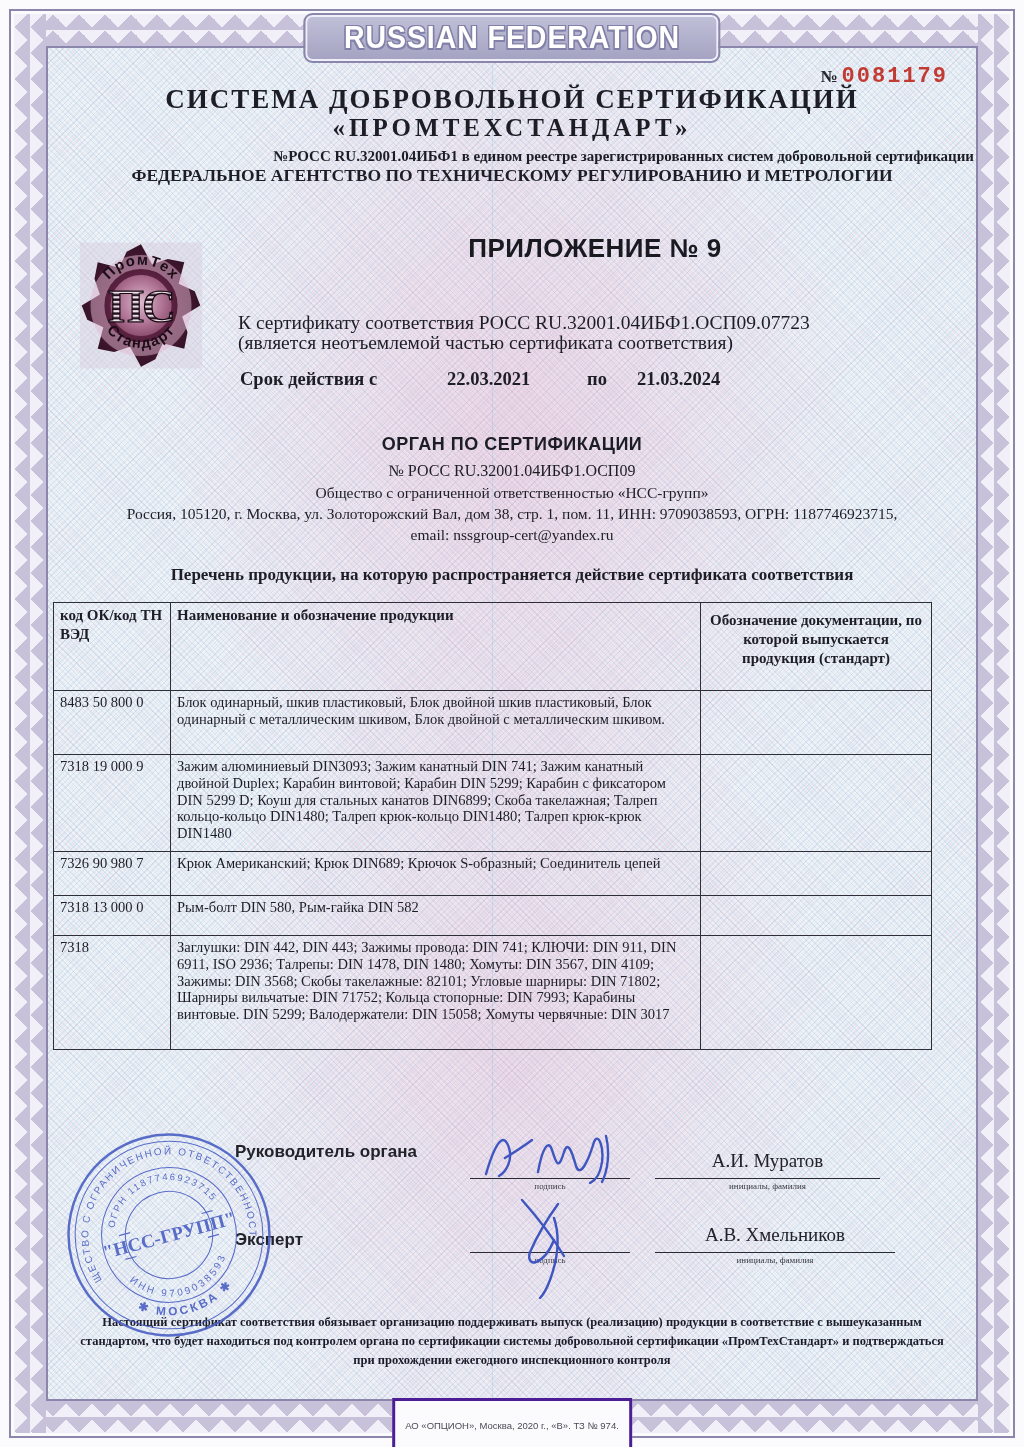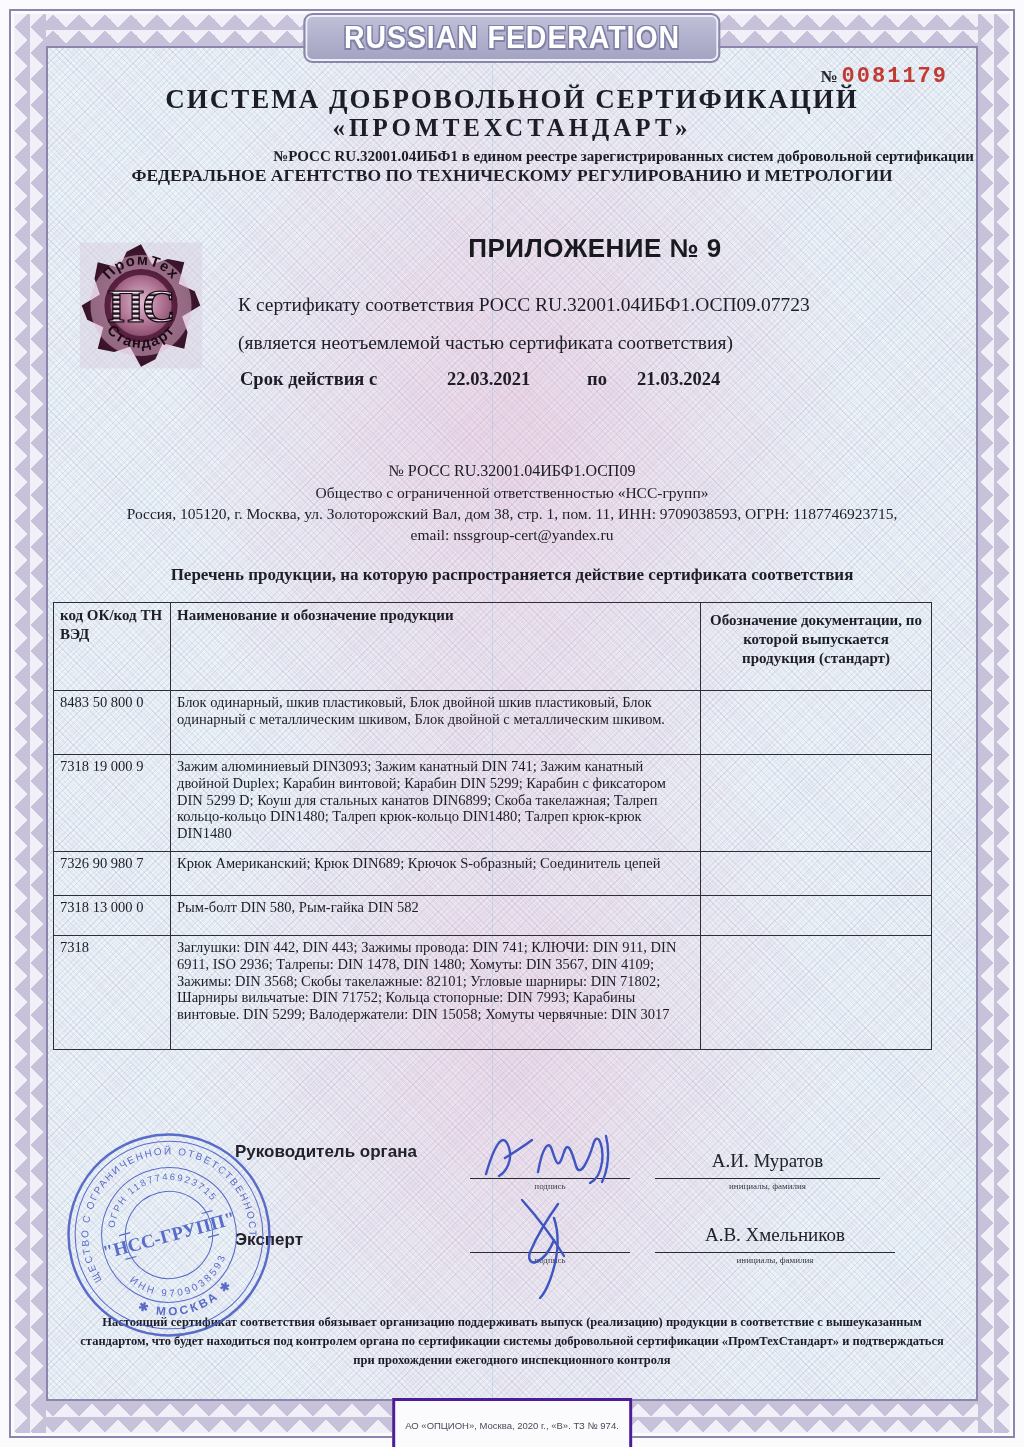--- a/index.html
+++ b/index.html
@@ -49,21 +49,21 @@
   .cert-no{top:64px;right:76px;white-space:nowrap;}
   .cert-no .nsign{font-size:17px;font-weight:bold;color:#26262e;}
   .cert-no .digits{font-family:"Liberation Mono",monospace;font-weight:bold;font-size:22px;letter-spacing:2px;color:#c23b33;}
   .title1{top:84px;font-weight:bold;font-size:27px;letter-spacing:2px;}
   .title2{top:114px;font-weight:bold;font-size:25px;letter-spacing:4px;}
   .registry{top:148px;font-weight:bold;font-size:15px;text-align:right;}
   .agency{top:165px;font-weight:bold;font-size:17.5px;}
   
   .app-title{left:370px;top:233px;width:450px;text-align:center;font-family:"Liberation Sans",sans-serif;
     font-weight:bold;font-size:26px;letter-spacing:.5px;color:#191920;}
-  .app-line1{left:238px;top:294px;font-size:19.5px;}
+  .app-line1{left:238px;top:312px;font-size:19.5px;}
   .app-line2{left:238px;top:332px;font-size:19.5px;}
   .val-label{left:240px;top:369px;font-size:18.5px;font-weight:bold;}
   .val-from{left:447px;top:369px;font-size:18.5px;font-weight:bold;}
   .val-po{left:587px;top:369px;font-size:18.5px;font-weight:bold;}
   .val-to{left:637px;top:369px;font-size:18.5px;font-weight:bold;}
   
   .org-heading{top:434px;font-family:"Liberation Sans",sans-serif;font-weight:bold;font-size:18px;letter-spacing:.5px;}
   .org-number{top:462px;font-size:16px;}
   .org-name{top:484px;font-size:15.5px;}
   .org-address{top:505px;font-size:15.5px;}
@@ -159,20 +159,21 @@
   </svg>
 
   <div class="abs app-title">ПРИЛОЖЕНИЕ № 9</div>
   <div class="abs app-line1">К сертификату соответствия РОСС RU.32001.04ИБФ1.ОСП09.07723</div>
   <div class="abs app-line2">(является неотъемлемой частью сертификата соответствия)</div>
   <div class="abs val-label">Срок действия с</div>
   <div class="abs val-from">22.03.2021</div>
   <div class="abs val-po">по</div>
   <div class="abs val-to">21.03.2024</div>
 
+  <div class="center-line org-heading">ОРГАН ПО СЕРТИФИКАЦИИ</div>
   <div class="center-line org-number">№ РОСС RU.32001.04ИБФ1.ОСП09</div>
   <div class="center-line org-name">Общество с ограниченной ответственностью «НСС-групп»</div>
   <div class="center-line org-address">Россия, 105120, г. Москва, ул. Золоторожский Вал, дом 38, стр. 1, пом. 11, ИНН: 9709038593, ОГРН: 1187746923715,</div>
   <div class="center-line products-heading">Перечень продукции, на которую распространяется действие сертификата соответствия</div>
   <div class="center-line org-email">email: nssgroup-cert@yandex.ru</div>
 
   <table class="ptable">
     <colgroup>
         <col style="width:117px">
         <col style="width:530px">

